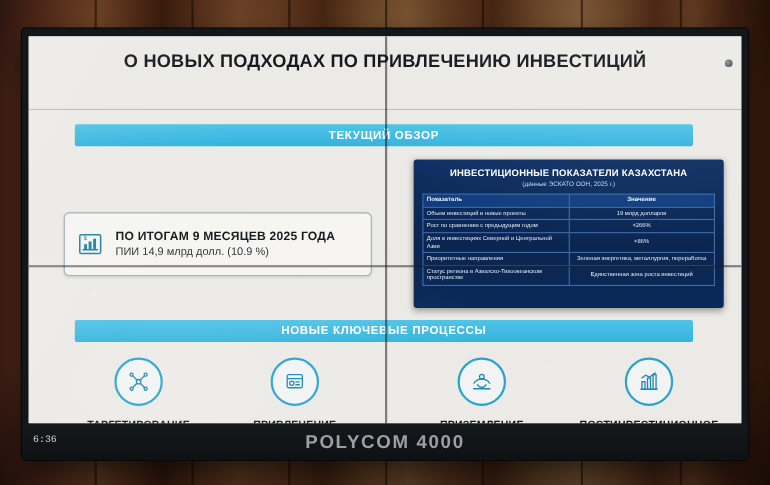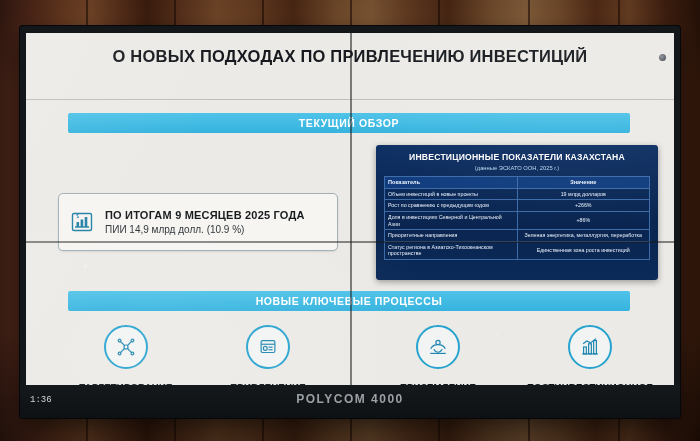--- a/index.html
+++ b/index.html
@@ -81,21 +81,21 @@
     position: absolute;
     left: 0; bottom: 0;
     width: 660px; height: 33px;
     background: linear-gradient(180deg,#16191c 0%, #0e1113 100%);
   }
   .brand {
     position: absolute;
     left: 0; right: 0; top: 7px;
     text-align: center;
     color: #9aa0a6;
-    font-size: 12px;
+    font-size: 17px;
     letter-spacing: 1.5px;
     font-weight: bold;
   }
   .timecode {
     position: absolute;
     left: 10px; top: 10px;
     color: #cfd3d6;
     font-size: 9px;
     font-family: "Liberation Mono", monospace;
   }
@@ -436,17 +436,17 @@
         <div class="dust1"></div>
         <div class="dust2"></div>
         <div class="dust3"></div>
         <div class="glare"></div>
       </div>
     </div>
 
     <div class="bezel-led"></div>
 
     <div class="bezel-bottom">
-      <div class="timecode">1:36</div>
+      <div class="timecode">6:36</div>
       <div class="brand">POLYCOM 4000</div>
     </div>
   </div>
 </div>
 
 </body></html>

